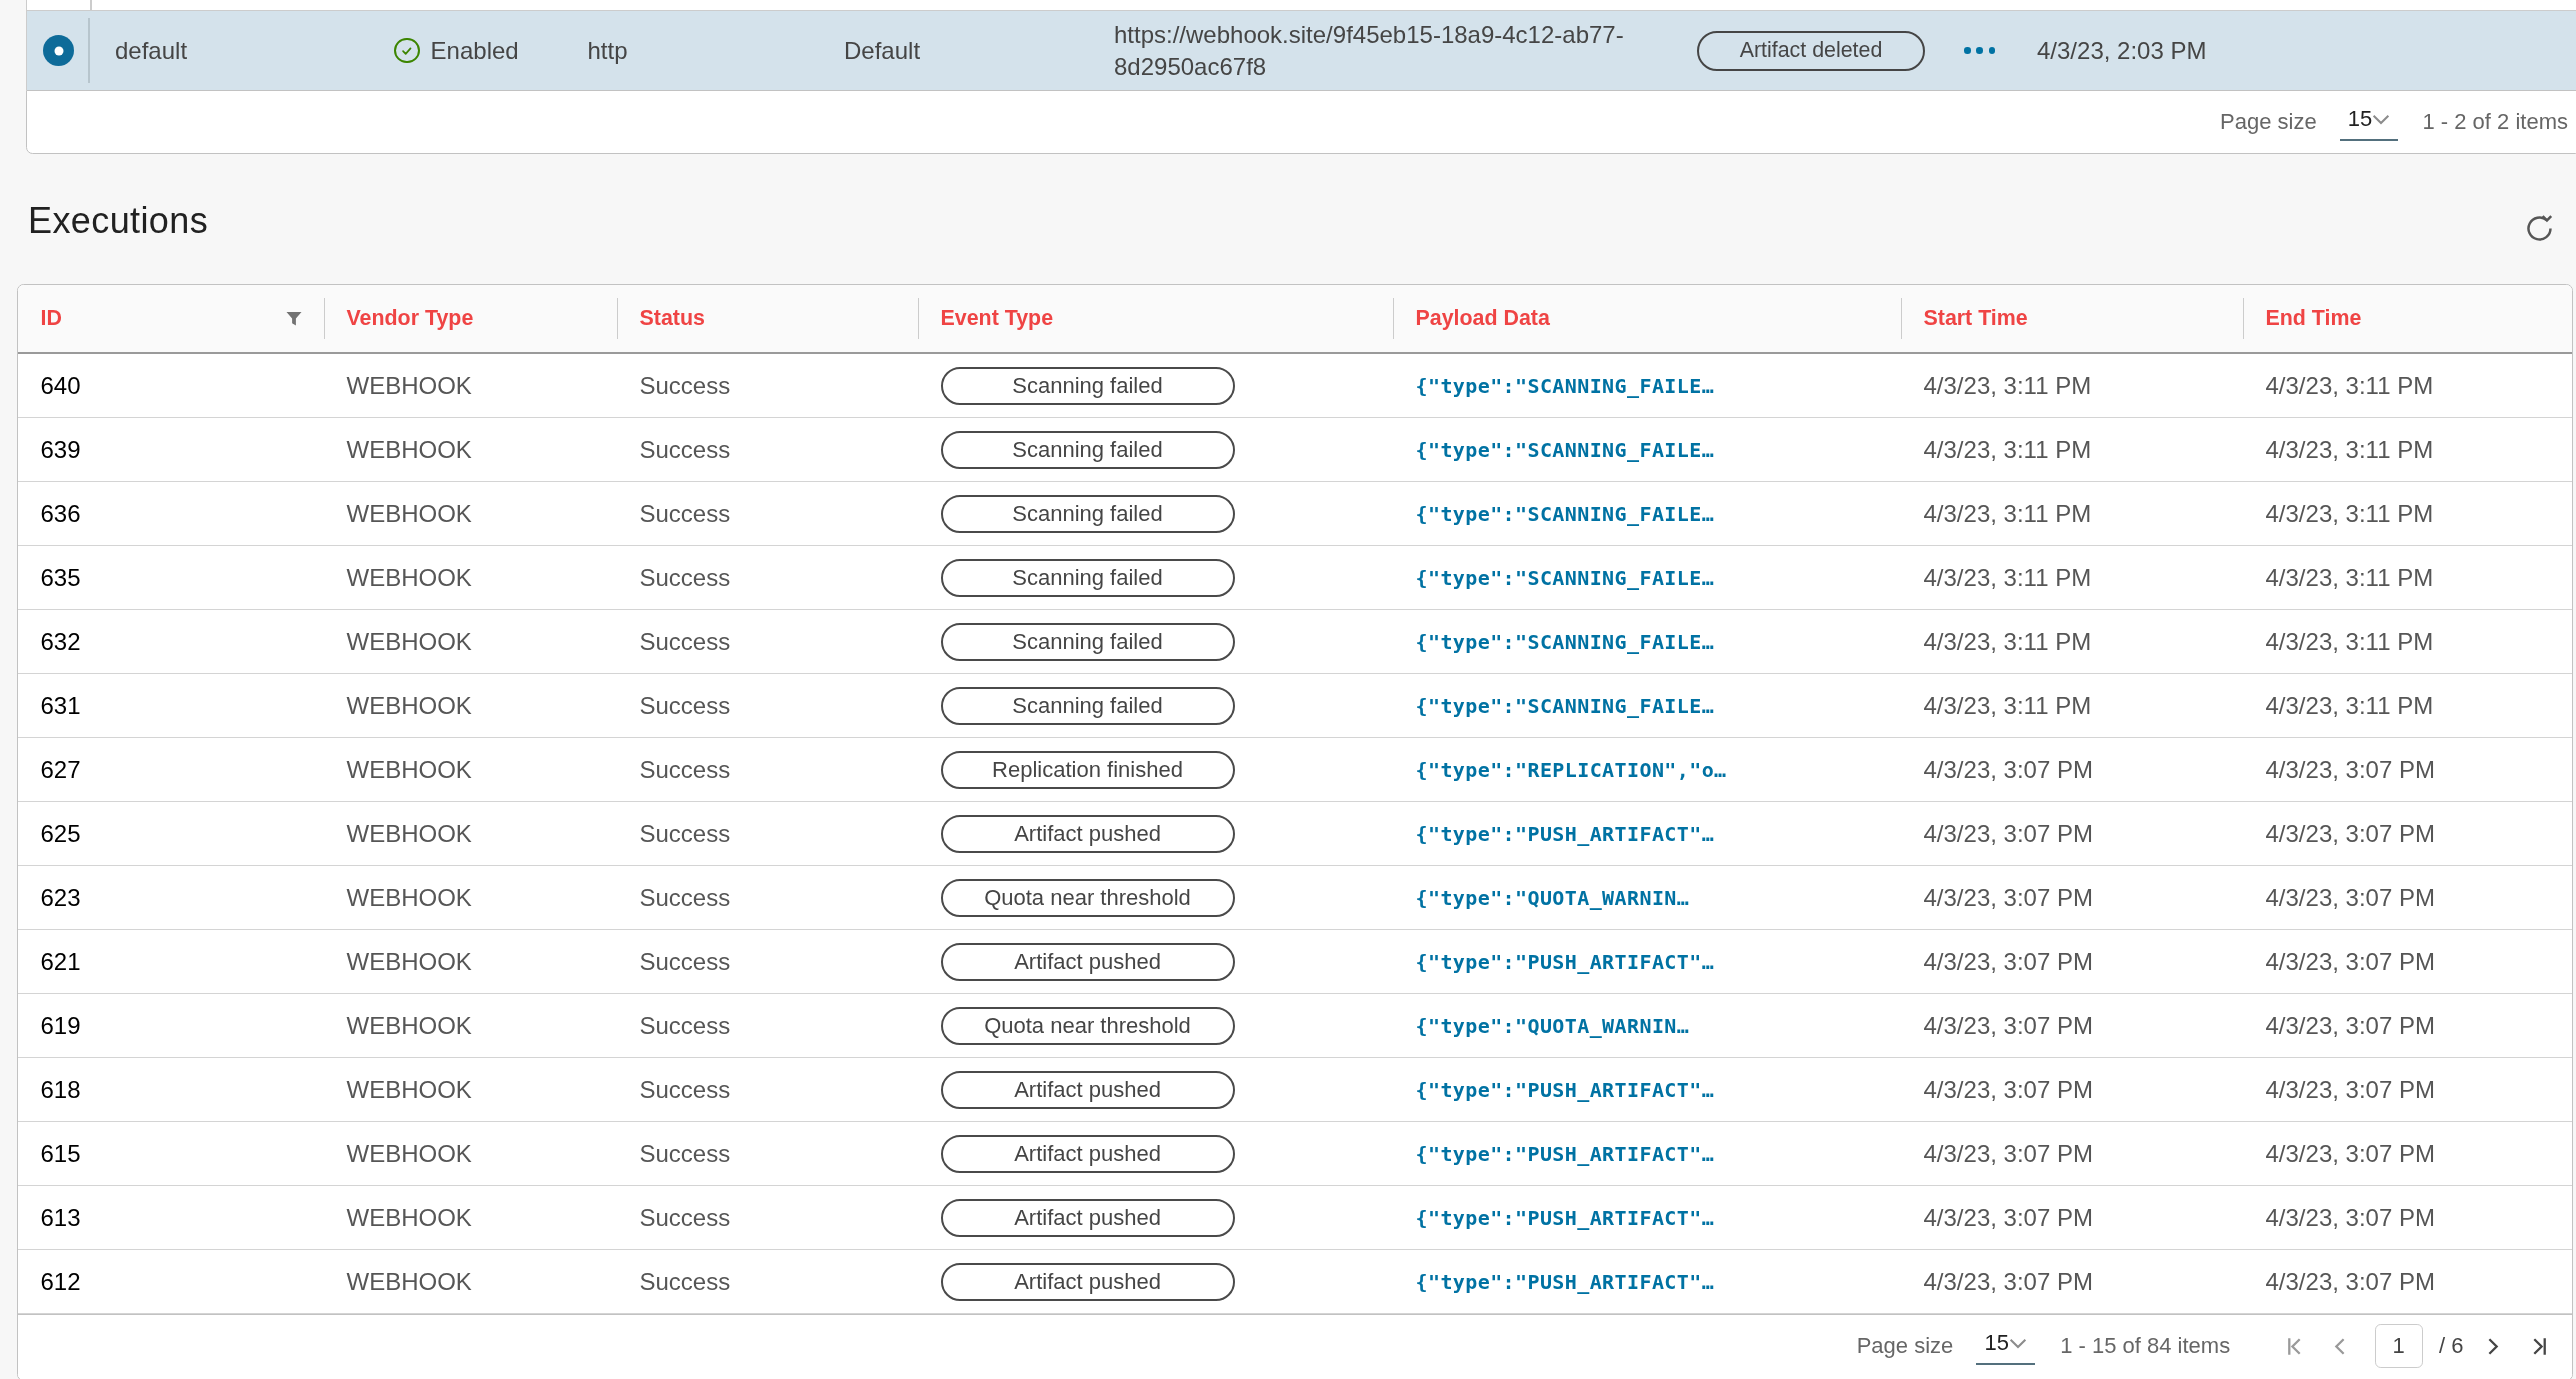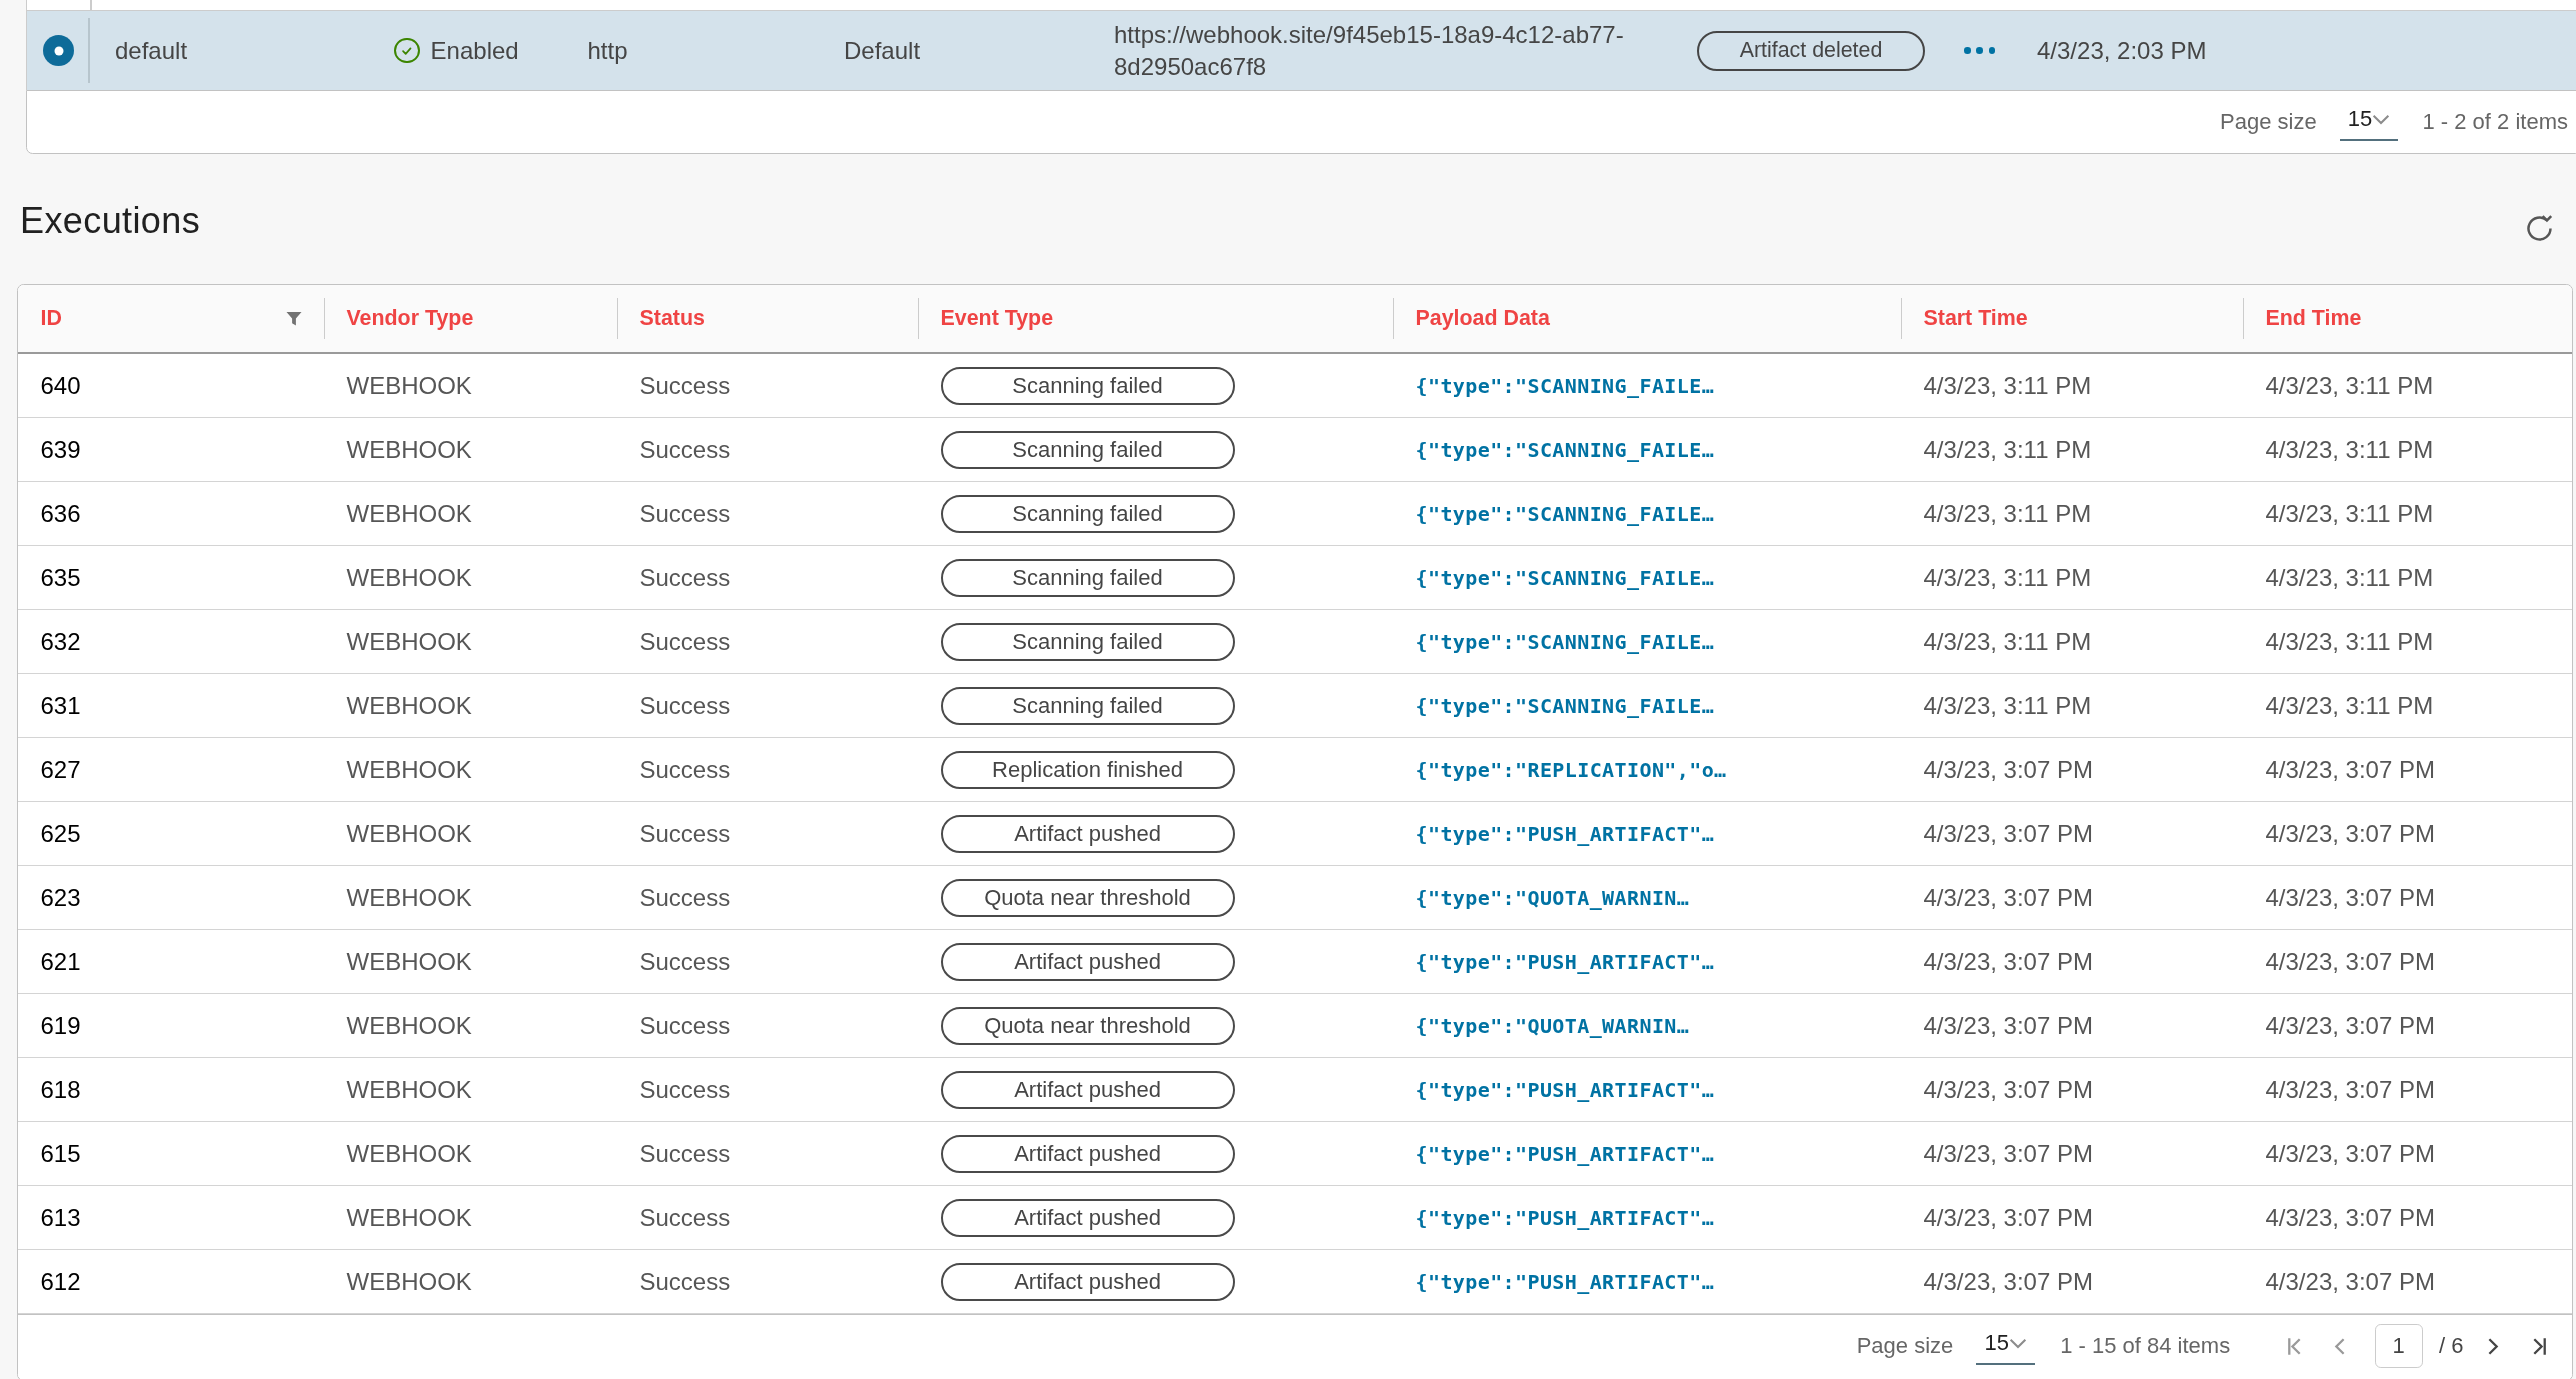--- a/index.html
+++ b/index.html
@@ -72,21 +72,21 @@
   .pagesize-group { display:flex; align-items:center; gap:23px; }
   .pagesize-select {
     display:inline-flex; align-items:center; 
     border-bottom:2.5px solid #54707d; padding:3.3px 8.2px 6.6px 8.2px;
     color:#212121; cursor:pointer;
   }
   .items-range { margin-left:1px; }
   
   .exec-header-bar { position:absolute; left:20px; top:200px; right:20px;
     display:flex; align-items:flex-start; justify-content:space-between; }
-  .exec-title { font-size:36px; font-weight:300; color:#212121; letter-spacing:0.4px; }
+  .exec-title { font-size:36px; font-weight:300; color:#212121; letter-spacing:0.4px;margin-left:8px; }
   .refresh-btn { margin-top:11.5px; cursor:pointer; width:33px; height:33px; }
   .exec-grid {
     position:absolute; left:16.5px; top:284px; width:2556px; height:1097px;
     background:#fff; border:1.6px solid #c2c2c2; border-radius:6.6px; overflow:hidden;
   }
   .thead { display:flex; height:69px; background:#fafafa; border-bottom:2.5px solid #9a9a9a; }
   .th {
     display:flex; align-items:center; padding-left:23px;
     font-size:21.4px; font-weight:700; color:#ef4444; position:relative;
   }

